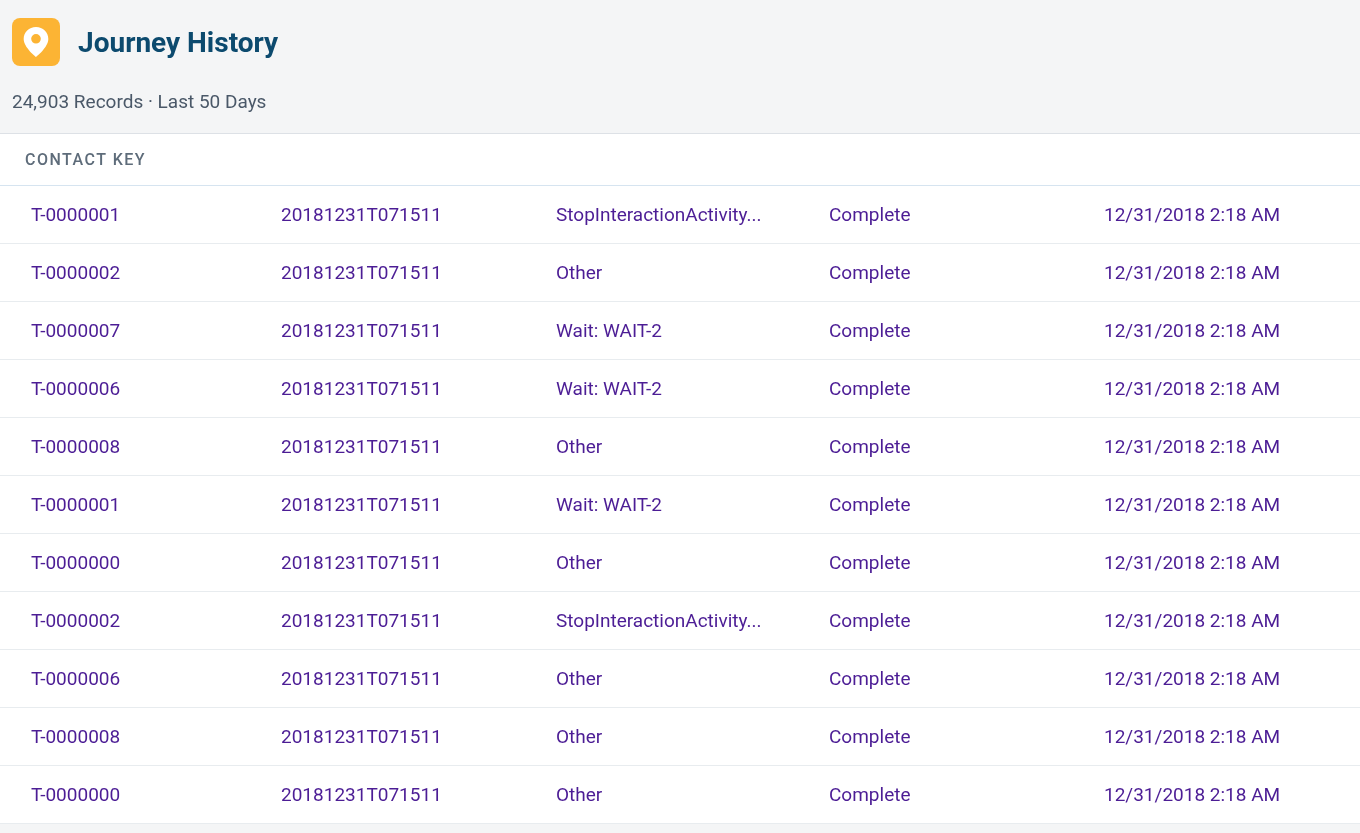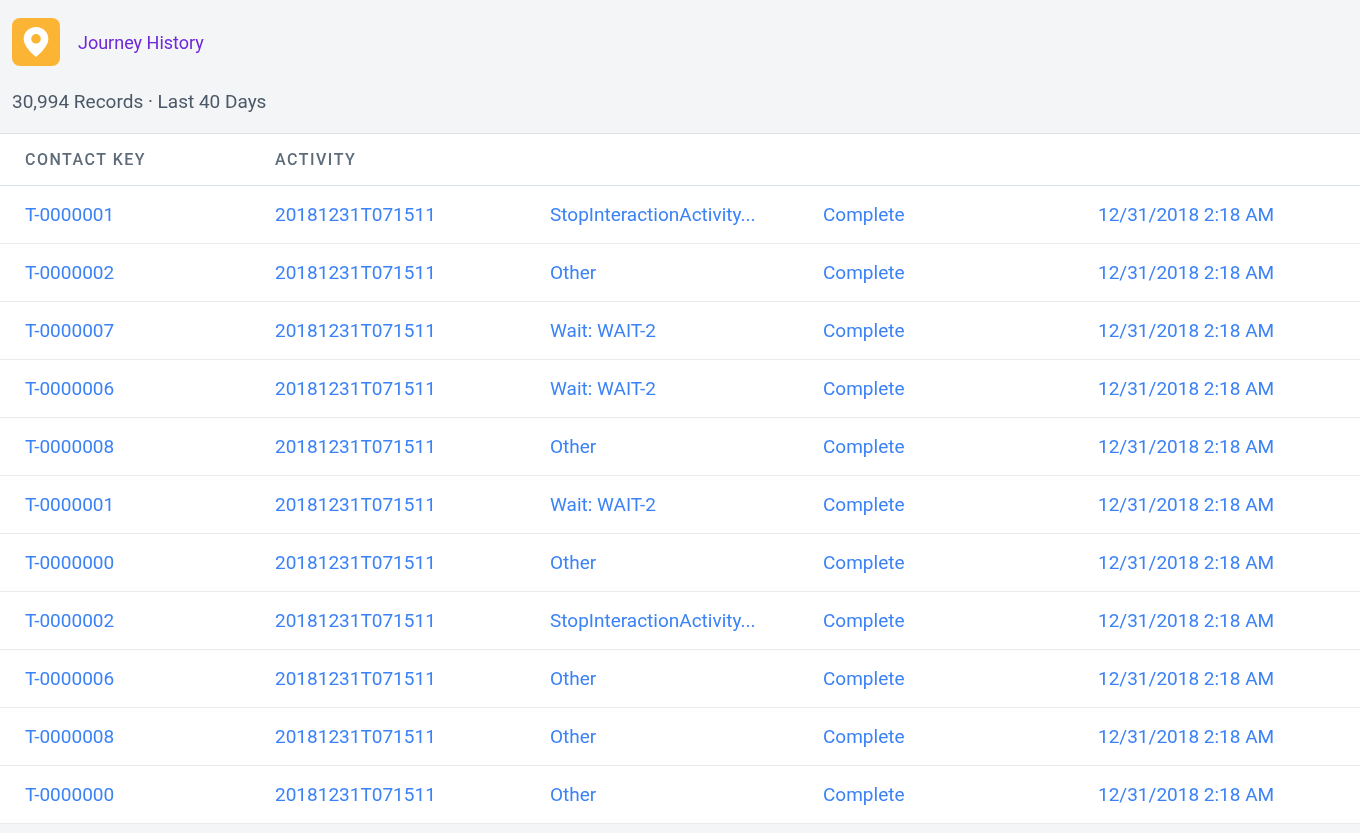--- a/index.html
+++ b/index.html
@@ -32,23 +32,23 @@
     display: flex;
     align-items: center;
     justify-content: center;
   }
   .icon-box svg {
     width: 26px;
     height: 30px;
     fill: #ffffff;
   }
   .page-title {
-    font-size: 18px;
-    font-weight: 400;
-    color: #6d28d9;
+    font-size: 28px;
+    font-weight: 700;
+    color: #0c4a6e;
   }
   .subheader {
     margin-top: 24px;
     padding-bottom: 20px;
     font-size: 19px;
     color: #4a5868;
   }
   .table-container {
     background: #ffffff;
     border-top: 1px solid #dde1e6;
@@ -86,24 +86,24 @@
     font-size: 12px;
     font-weight: 700;
     font-style: italic;
     font-family: Georgia, serif;
   }
   .table-body {
     background: #ffffff;
   }
   .tr {
     display: flex;
-    padding: 17px 0;
+    padding: 17px 6px;
     border-bottom: 1px solid #e8ecef;
     font-size: 19px;
-    color: #3b82f6;
+    color: #4c1d95;
   }
   .td {
     white-space: nowrap;
     overflow: hidden;
     text-overflow: ellipsis;
     padding-right: 20px;
   }
 </style>
 </head>
 <body>
@@ -111,28 +111,27 @@
 <div class="header">
   <div class="title-row">
     <div class="icon-box">
       <svg viewBox="0 0 24 28">
         <path d="M12 0 C5.5 0 0.5 5 0.5 11.2 C0.5 19 12 28 12 28 C12 28 23.5 19 23.5 11.2 C23.5 5 18.5 0 12 0 Z M12 15.5 A4.5 4.5 0 1 1 12 6.5 A4.5 4.5 0 0 1 12 15.5 Z"></path>
       </svg>
     </div>
     <h1 class="page-title">Journey History</h1>
   </div>
   <div class="subheader">
-    <span>30,994 Records</span><span> · </span><span>Last 40 Days</span>
+    <span>24,903 Records</span><span> · </span><span>Last 50 Days</span>
   </div>
 </div>
 
 <div class="table-container">
   <div class="table-header">
     <div class="th col-contact">CONTACT KEY</div>
-    <div class="th col-activity">ACTIVITY</div>
   </div>
   <div class="table-body" id="table-body">
       <div class="tr">
         <div class="td col-contact">T-0000001</div>
         <div class="td col-journey">20181231T071511</div>
         <div class="td col-activity">StopInteractionActivity...</div>
         <div class="td col-status">Complete</div>
         <div class="td col-time">12/31/2018 2:18 AM</div>
       </div>
       <div class="tr">

